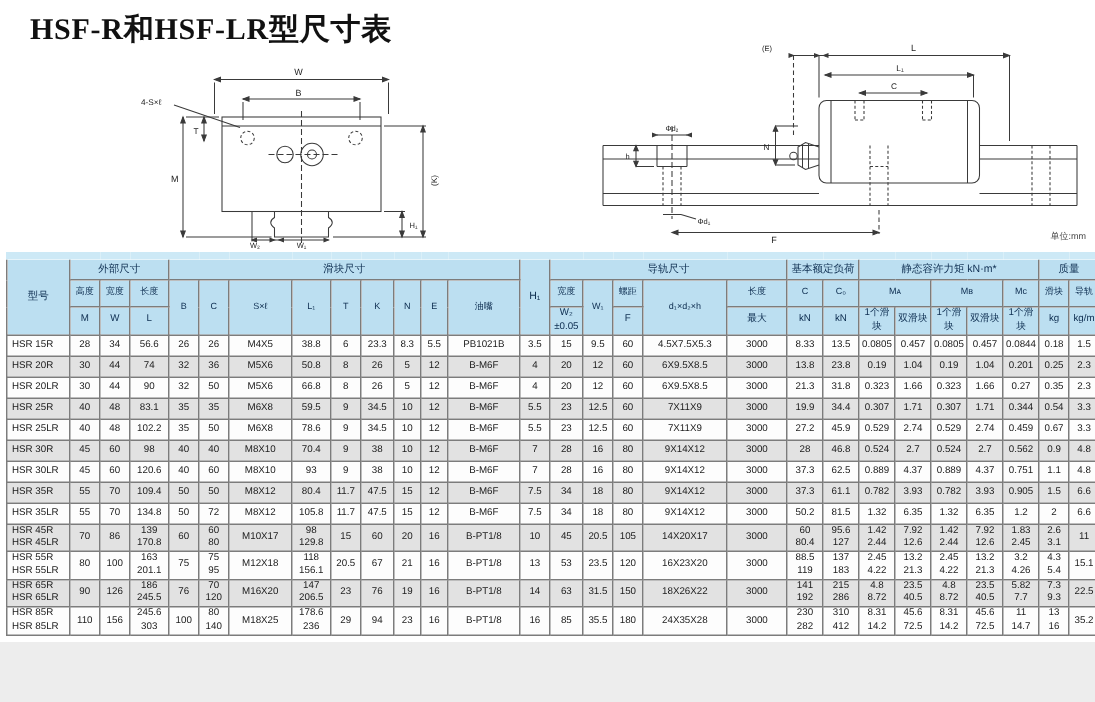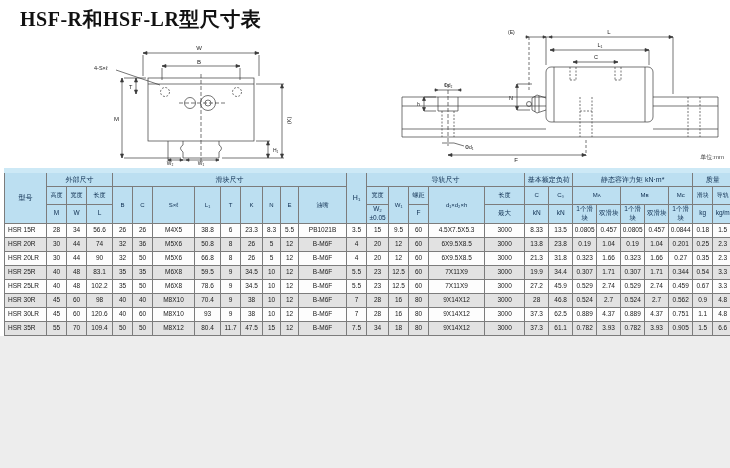--- a/index.html
+++ b/index.html
@@ -1,16 +1,16 @@
 <!DOCTYPE html>
 <html><head>
 <meta charset="utf-8">
 <style>
   html,body{margin:0;padding:0;background:#ededed;}
-  .page{position:relative;width:730px;height:336px;background:#fff;overflow:hidden;
+  .page{position:relative;width:730px;height:428px;background:#fff;overflow:hidden;
         font-family:"Liberation Sans", sans-serif;box-shadow:0 2px 5px rgba(0,0,0,.35);}
   .title{position:absolute;left:20px;top:6px;font-family:"Liberation Serif", serif;
          font-weight:bold;font-size:20px;color:#111;letter-spacing:.5px;}
   .unit{position:absolute;right:6px;top:153px;font-size:6px;color:#444;}
   .diagram{position:absolute;}
   .diag-left{left:86px;top:40px;}
   .diag-right{left:396px;top:22px;}
   svg text{font-family:"Liberation Sans", sans-serif;fill:#222;}
 
   

